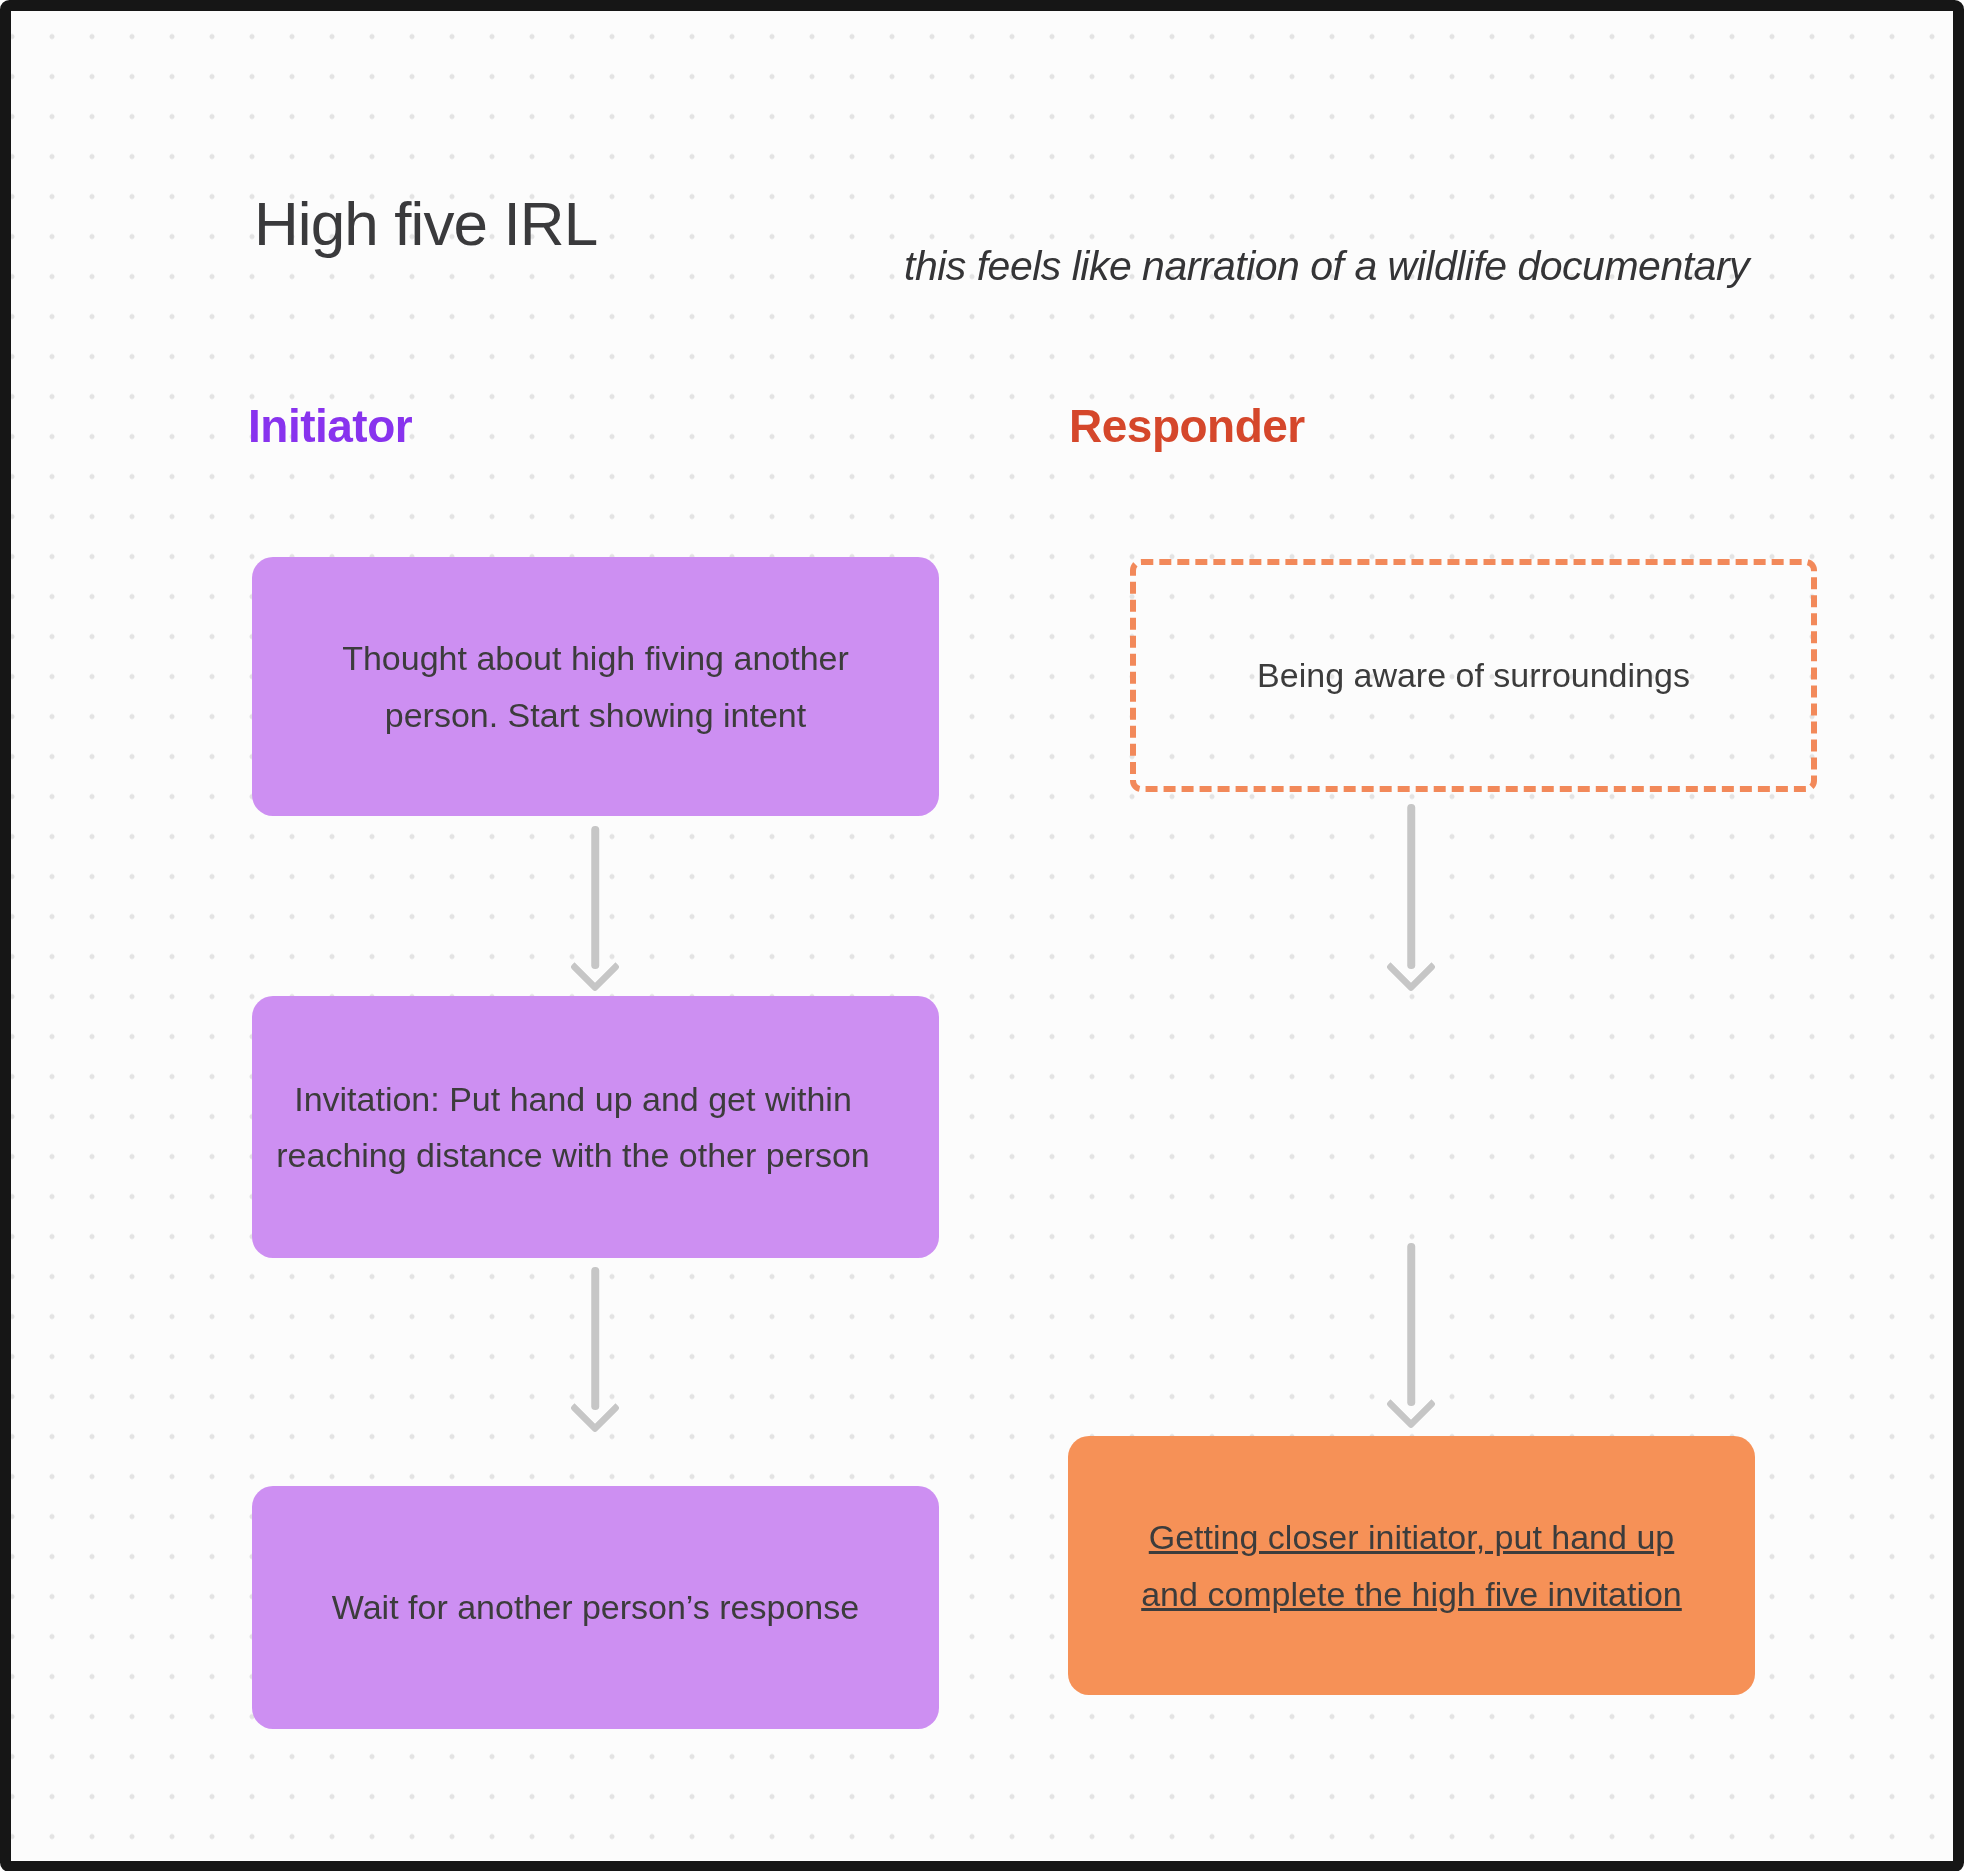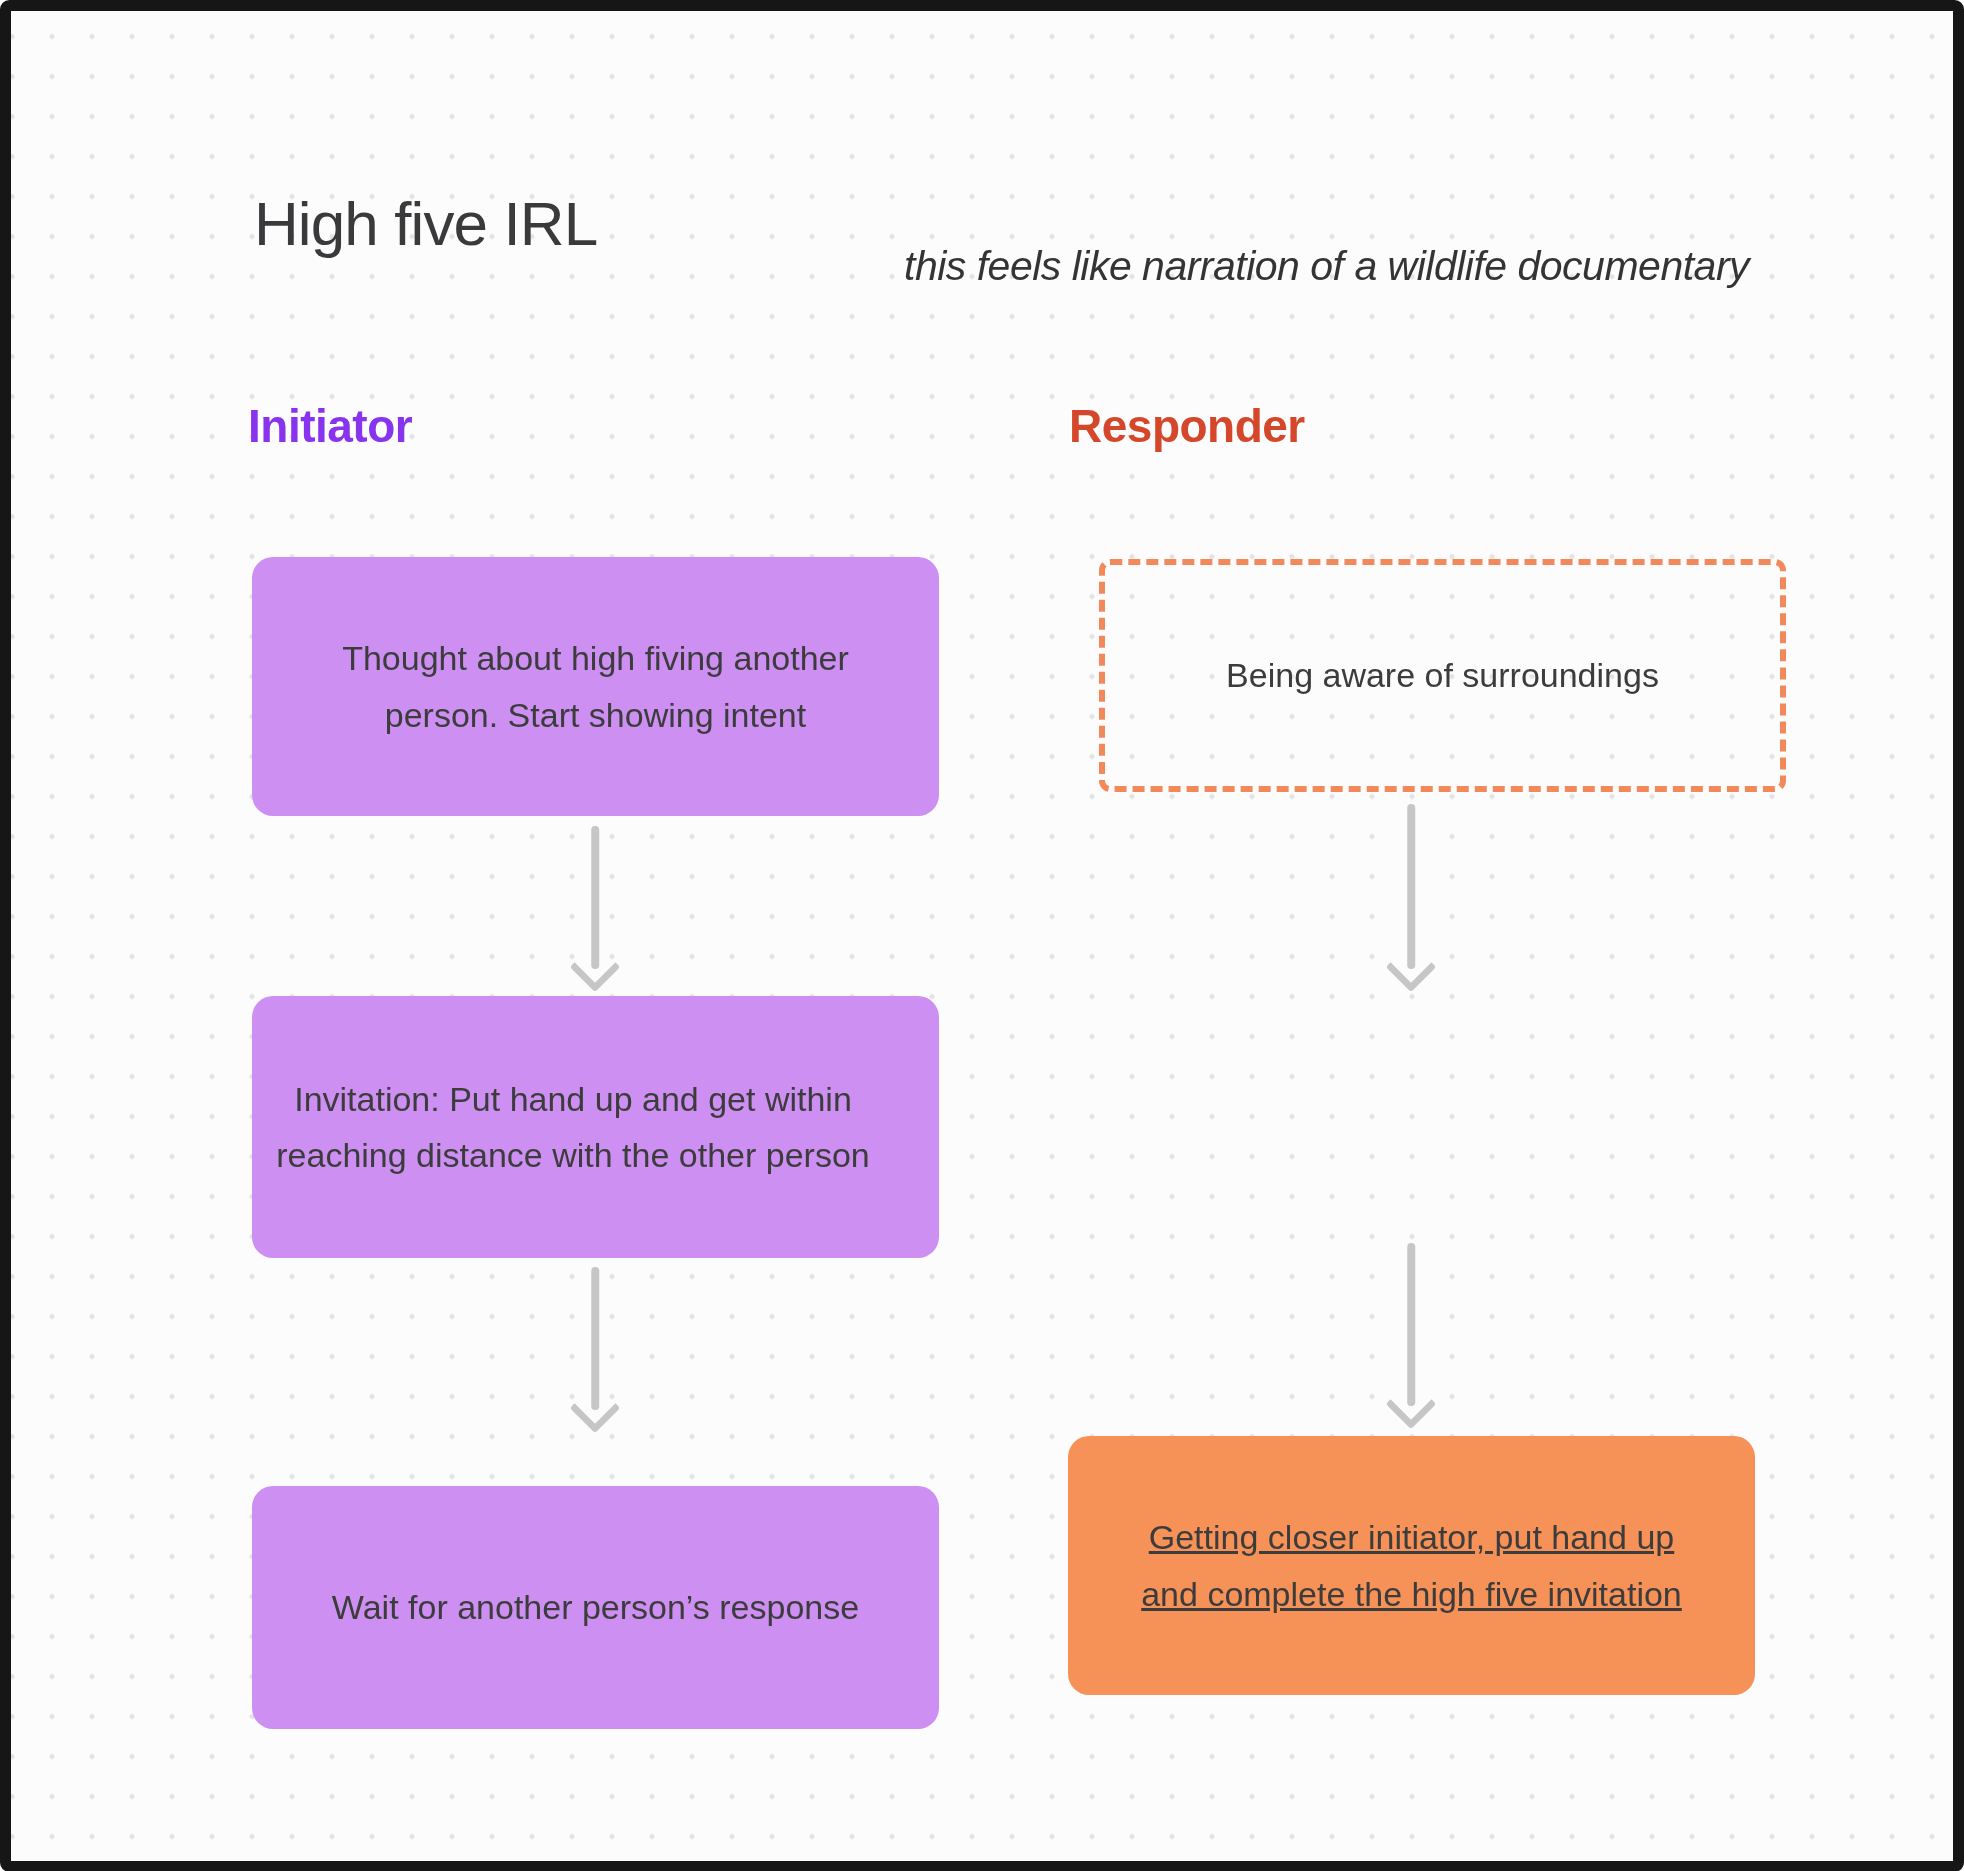--- a/index.html
+++ b/index.html
@@ -42,21 +42,21 @@
     text-align:center;
     padding:22.6px 53px;
     font-size:34px; line-height:1.65; color:#3C3C3C;
   }
   .node.solid  { border-radius:21px; }
   .node.dashed { border:6.6px dashed #F2895A; border-radius:11.3px; background:transparent; }
 
   .l1 { left:241px;  top:546px;  width:687px; height:259px; }
   .l2 { left:241px;  top:985px; width:687px; height:262px; }
   .l3 { left:241px;  top:1427px; width:687px; height:243px;margin-top:48px; }
-  .r1 { left:1088px; top:548px;  width:687px; height:233px; }
+  .r1 { left:1119px; top:548px;  width:687px; height:233px; }
   .r2 { left:1057px; top:989px; width:687px; height:234px; }
   .r3 { left:1057px; top:1425px; width:687px; height:259px; }
 
   .arrow { position:absolute; width:56px; }
   .a-l1 { left:556px;  top:815px;  height:166px; }
   .a-l2 { left:556px;  top:1256px; height:166px; }
   .a-r1 { left:1372px; top:793px;  height:188px; }
   .a-r2 { left:1372px; top:1232px; height:186px; }
 
   .arrow .shaft {

